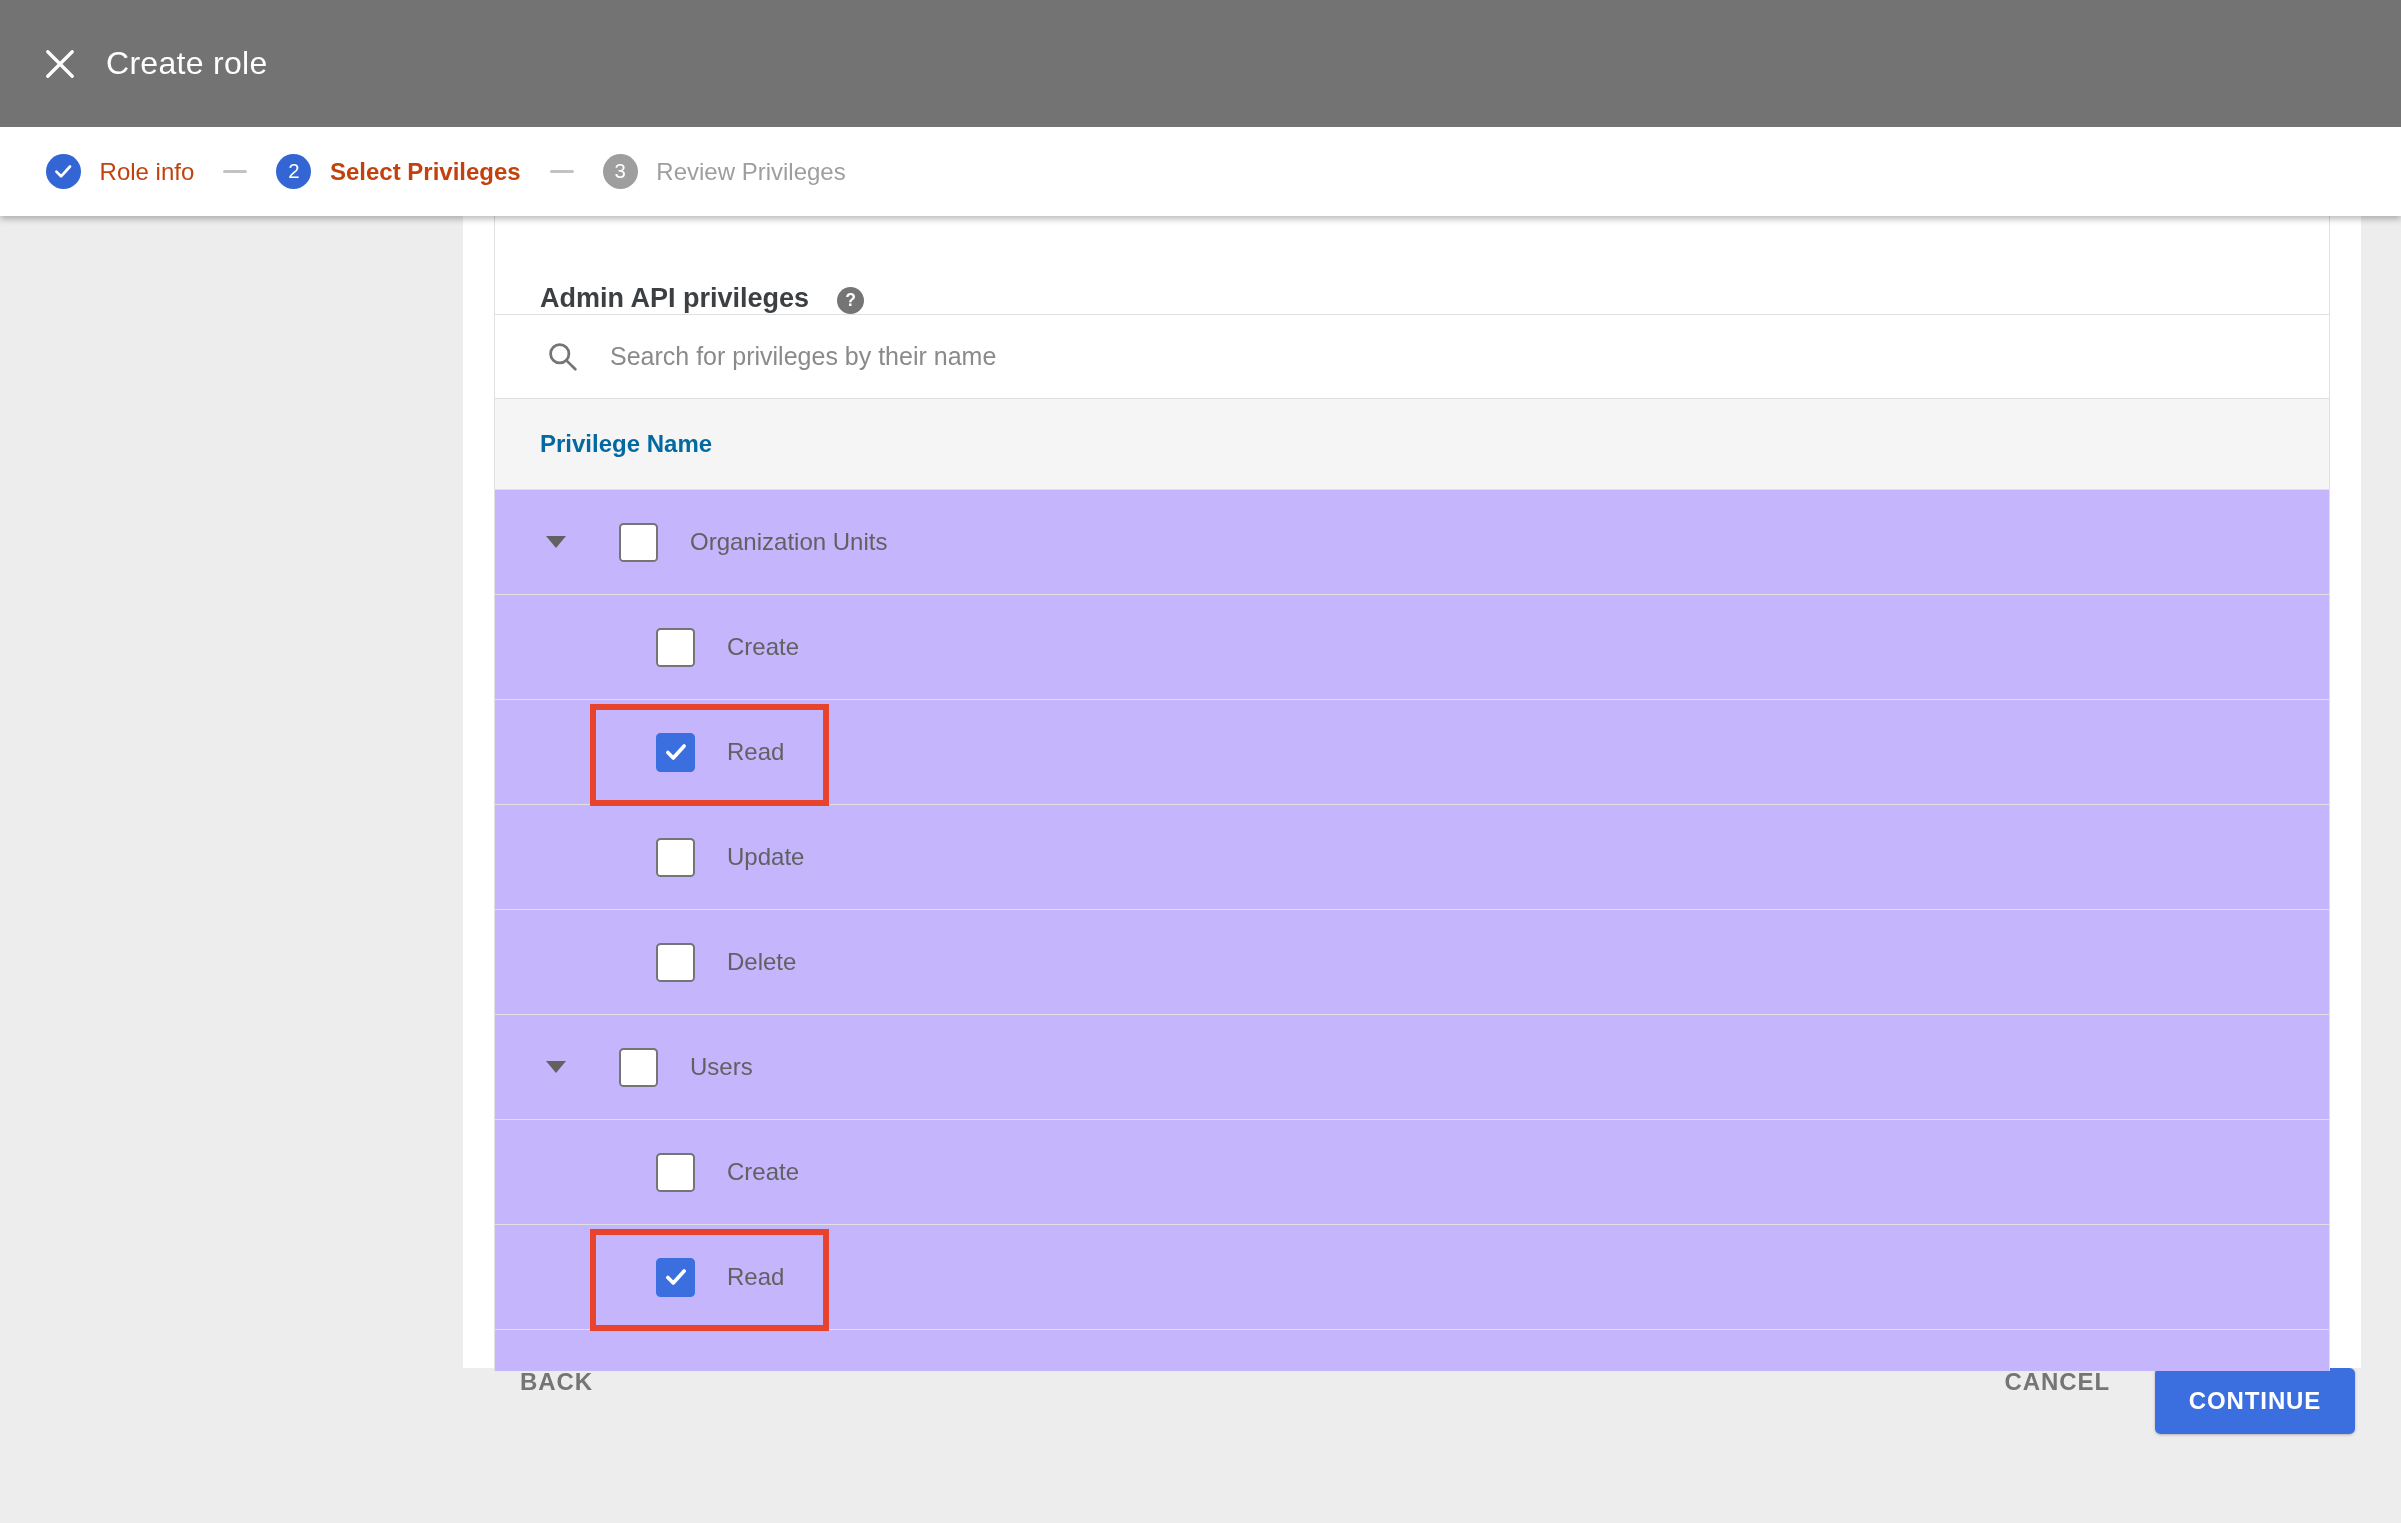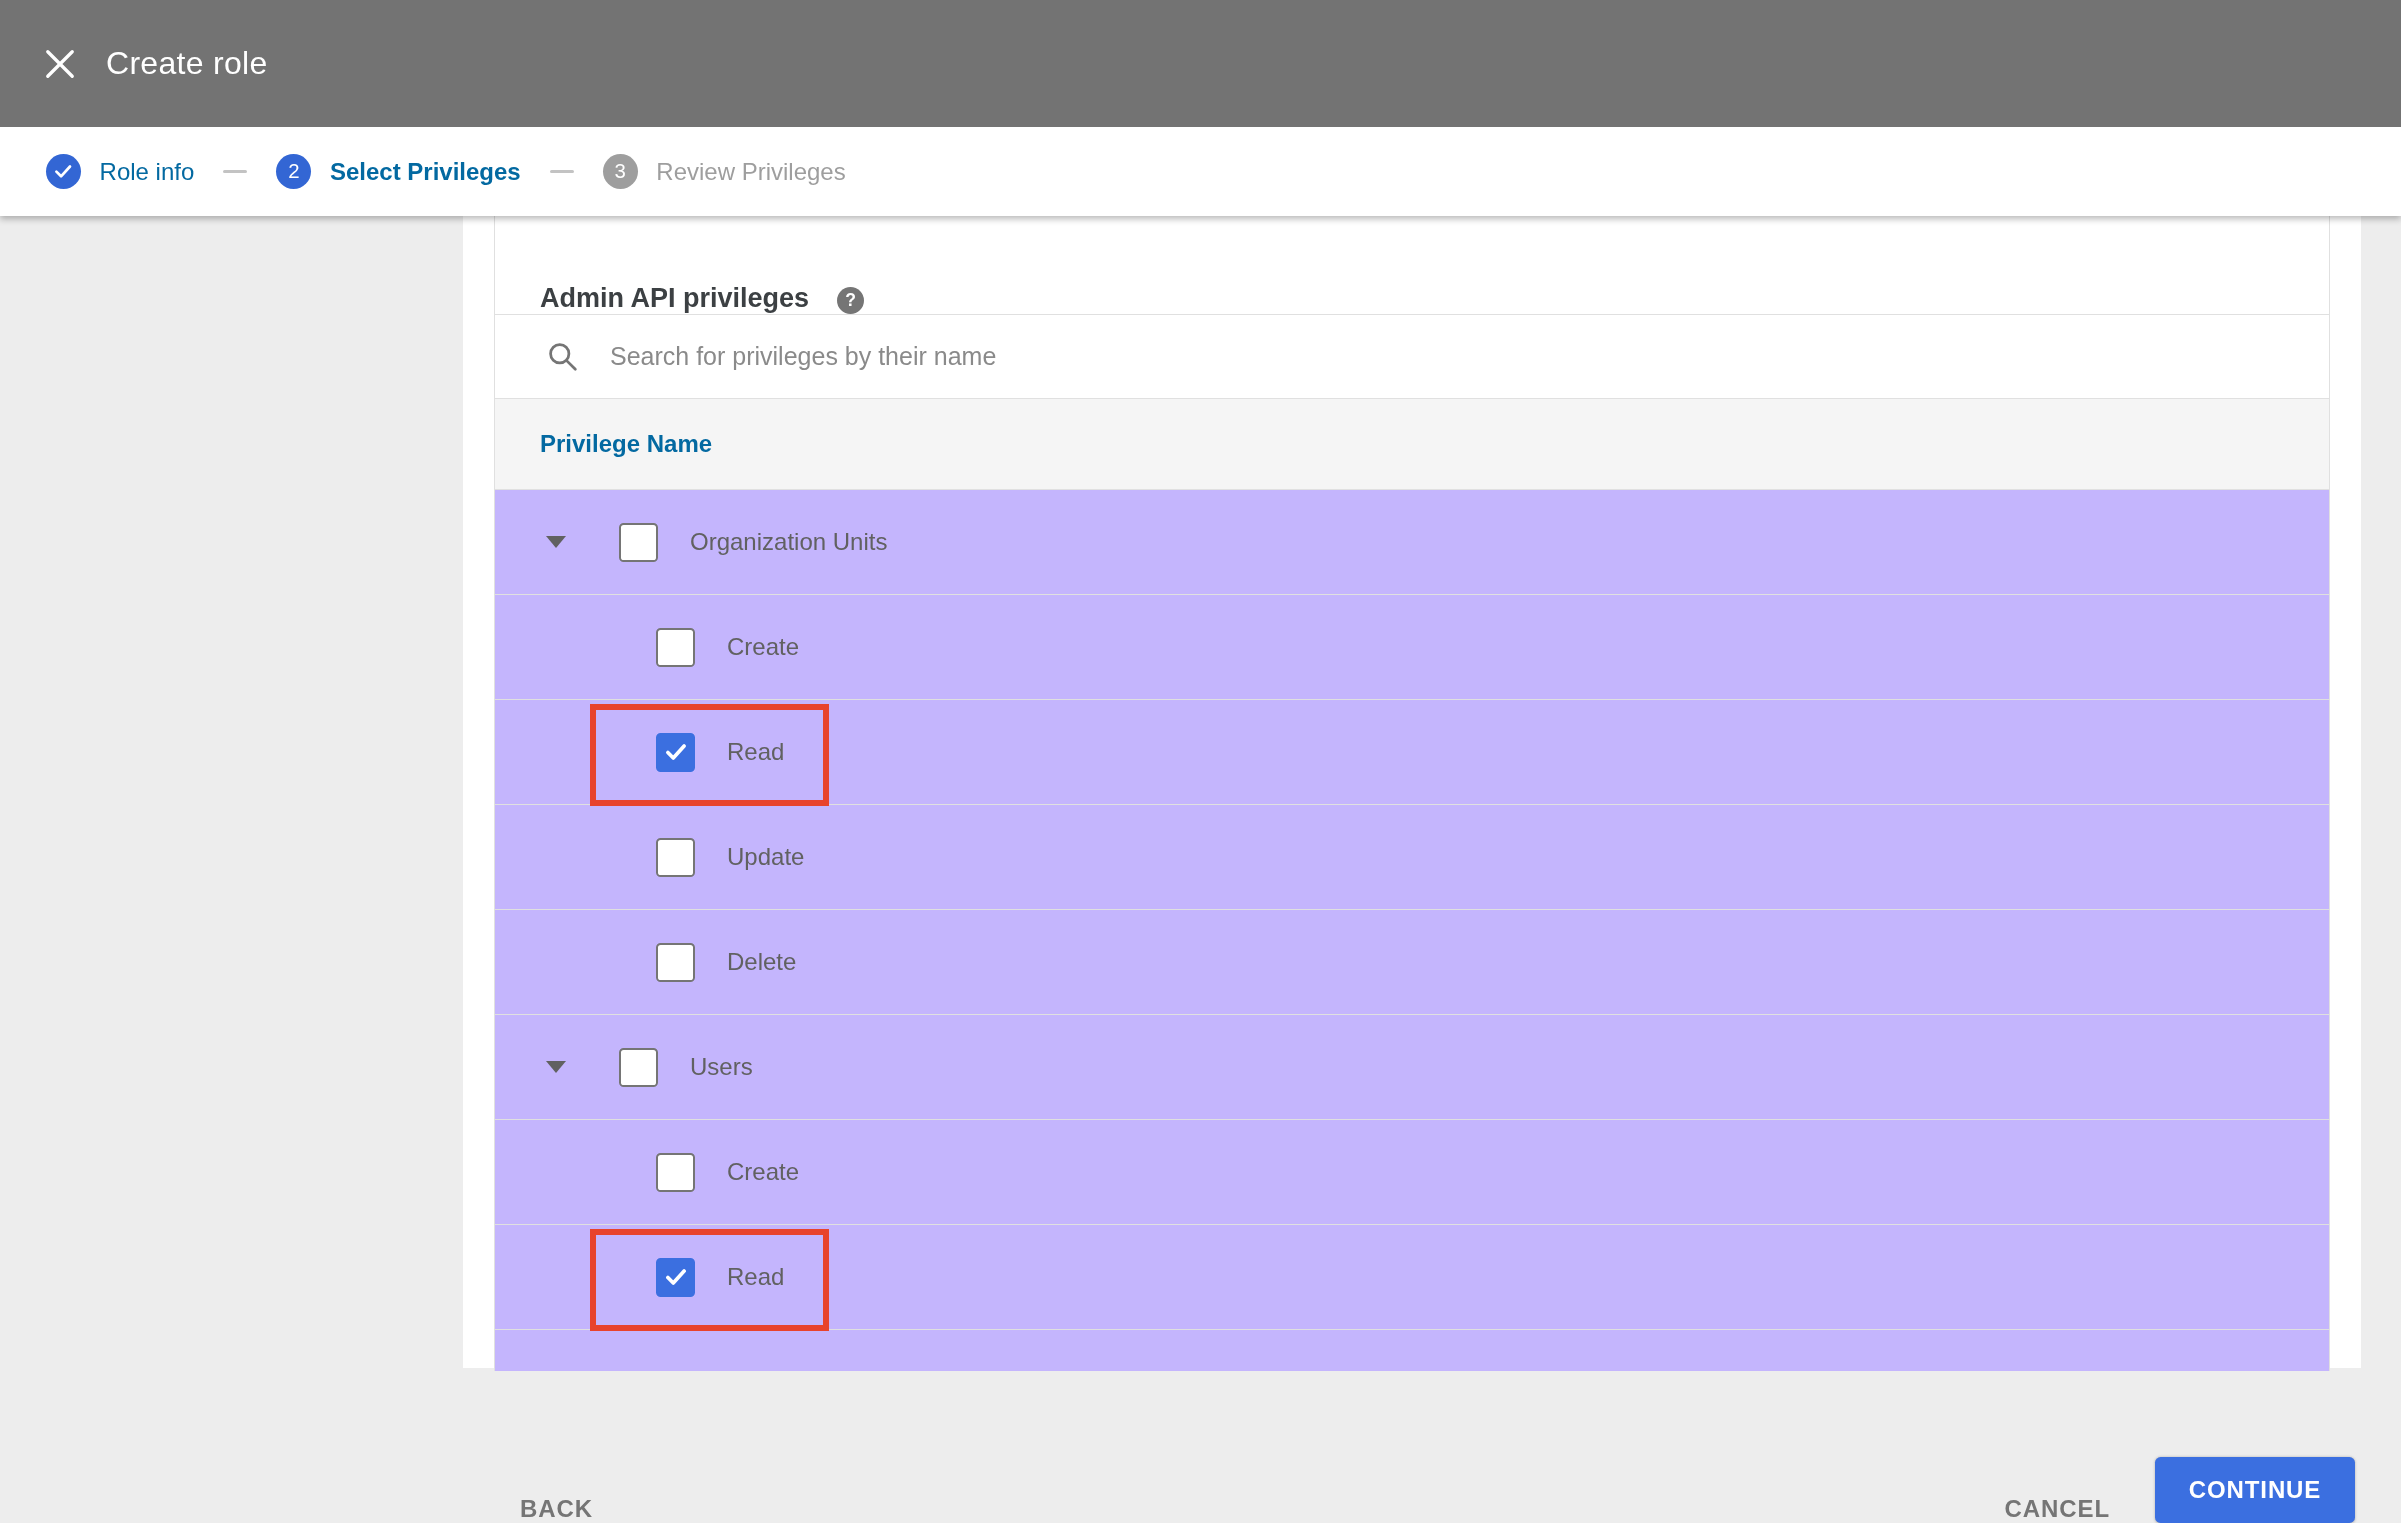--- a/index.html
+++ b/index.html
@@ -16,21 +16,21 @@
 
   
   .stepper { height:89px; background:#ffffff; display:flex; align-items:center;
              padding-left:46px; position:relative; z-index:4;
              box-shadow:0 2.8px 6.5px rgba(0,0,0,0.28); }
   .step { display:flex; align-items:center; }
   .step-circle { width:35px; height:35px; border-radius:50%; display:flex; align-items:center;
                  justify-content:center; color:#fff; font-size:20.4px; font-weight:400; flex:none; }
   .step.complete .step-circle, .step.active .step-circle { background:#3366d4; }
   .step.upcoming .step-circle { background:#9e9e9e; }
-  .step-label { font-size:24px; color:#0369a1; margin-left:18.6px; }
+  .step-label { font-size:24px; color:#c2410c; margin-left:18.6px; }
   .step.active .step-label { font-weight:bold; }
   .step.upcoming .step-label { color:#9e9e9e; }
   .step-dash { width:24px; height:2.8px; background:#c3c3c3; border-radius:1.9px; margin:0 29px; }
 
   
   .main { height:1152px; position:relative; background:#ededed; }
   .panel { position:absolute; left:463px; top:0; width:1898px; height:100%; background:#ffffff; }
   .ptable { margin:0 31px; border-left:0.9px solid #e0e0e0; border-right:0.9px solid #e0e0e0; }
 
   .title-row { height:99px; display:flex; align-items:flex-end; padding-left:45px;
@@ -66,21 +66,21 @@
   .cb.checked { background:#3b6fe0; border-color:#3b6fe0; }
   .cb.checked .tick { display:block; }
 
   .lbl { font-size:24px; color:#616161; margin-left:16px; position:relative; z-index:3; }
 
   .hl { display:none; }
   .hl.on { display:block; position:absolute; left:95px; top:3.7px; width:239px; height:102px;
            border:6.5px solid #e8432c; z-index:2; background:transparent; pointer-events:none; }
 
   
-  .footer { height:155px; background:#ededed; display:flex; align-items:flex-end; }
+  .footer { height:155px; background:#ededed; display:flex; align-items:flex-start; }
   .txt-btn { font-size:24px; font-weight:bold; color:#757575; letter-spacing:0.9px;
              background:none; border:none; cursor:pointer; font-family:inherit; }
   .back-btn { margin-left:520px; }
   .spacer { flex:1; }
   .cancel-btn { margin-right:45px; }
   .continue-btn { width:200px; height:66px; background:#3b6fe0; color:#fff; border:none;
                   border-radius:5.6px; font-size:24px; font-weight:bold; letter-spacing:0.9px;
                   margin-right:46px; cursor:pointer; font-family:inherit;
                   box-shadow:0 0.9px 2.8px rgba(0,0,0,0.25); }
 </style>

